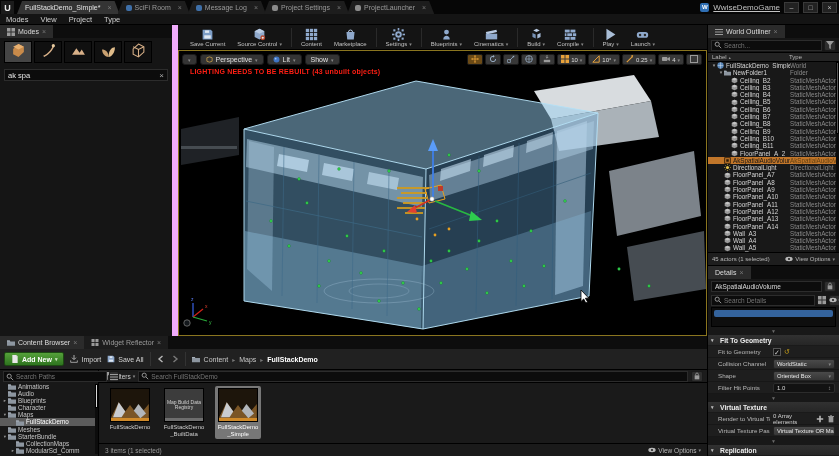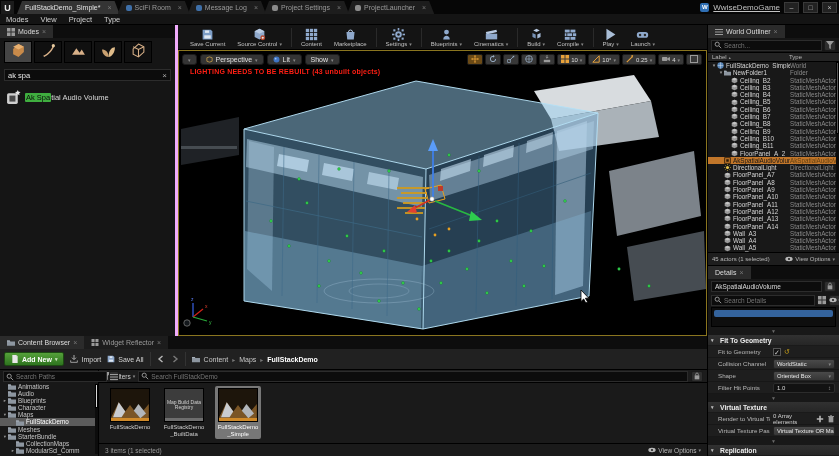--- a/index.html
+++ b/index.html
@@ -25,21 +25,21 @@
   .winbtn { width:15px; height:11px; background:#222; border:1px solid #3a3a3a; color:#bbb; font-size:7px;
     display:flex; align-items:center; justify-content:center; }
 
   
   #menubar { position:absolute; left:0; top:14px; width:839px; height:11px; background:#141414;
     display:flex; align-items:center; border-bottom:1px solid #000; }
   .menu-item { font-size:7.5px; color:#cfcfcf; padding:0 6px; }
 
   
   #left-panel { position:absolute; left:0; top:25px; width:178px; height:311px; background:#151515;
-    border-right:3px solid #f0abfc; }
+    border-right:6px solid #f0abfc; }
   .panel-tabbar { height:13px; background:#0d0d0d; display:flex; }
   .ptab { height:13px; background:#2b2b2b; color:#ddd; font-size:7px; display:flex; align-items:center;
     gap:3px; padding:0 7px; }
   .ptab .tclose { color:#777; }
   #mode-icons { display:flex; gap:2px; padding:3px 4px; }
   .mode-tile { width:28px; height:22px; background:#101010; border:1px solid #000; display:flex;
     align-items:center; justify-content:center; }
   .mode-tile.active { background:#454545; }
   .mode-tile svg { width:15px; height:15px; }
   #modes-search { margin:3px 4px; height:12px; background:#0c0c0c; border:1px solid #2c2c2c;
@@ -287,30 +287,20 @@
           <span><svg viewBox="0 0 14 14">
               <path d="M7 1l5 2.5v5L7 13 2 10.5v-5z" fill="none" stroke="#d8b088"></path>
               <path d="M2 3.5L7 6l5-2.5M7 6v7" fill="none" stroke="#d8b088"></path>
             </svg></span>
         </div>
       </div>
     <div id="modes-search">
       <input readonly="" value="ak spa" style="">
       <span class="clear">×</span>
     </div>
-    <div id="modes-result">
-      <span class="ricon">
-        <svg viewBox="0 0 14 14">
-            <rect x="1" y="3" width="10" height="10" rx="1.5" fill="#cfcfcf"></rect>
-            <rect x="3.2" y="5.2" width="5.6" height="5.6" fill="#4a4a4a"></rect>
-            <path d="M11 0l.8 1.6 1.8.2-1.3 1.2.3 1.8-1.6-.9-1.6.9.3-1.8L8.4 1.8l1.8-.2z" fill="#e8e8e8"></path>
-          </svg>
-      </span>
-      <span class="rtext"><span class="match">Ak Spa</span><span>tial Audio Volume</span></span>
-    </div>
   </div>
 
   <div id="main-toolbar">
       <div class="tb-btn">
         <div class="tb-ico">
           <svg viewBox="0 0 16 16">
             <path d="M2 2h10l2 2v10H2z" fill="#7d9ec7"></path>
             <rect x="4" y="9" width="8" height="4" fill="#dfe8f2"></rect>
             <rect x="5" y="3" width="5" height="3" fill="#dfe8f2"></rect>
           </svg>

